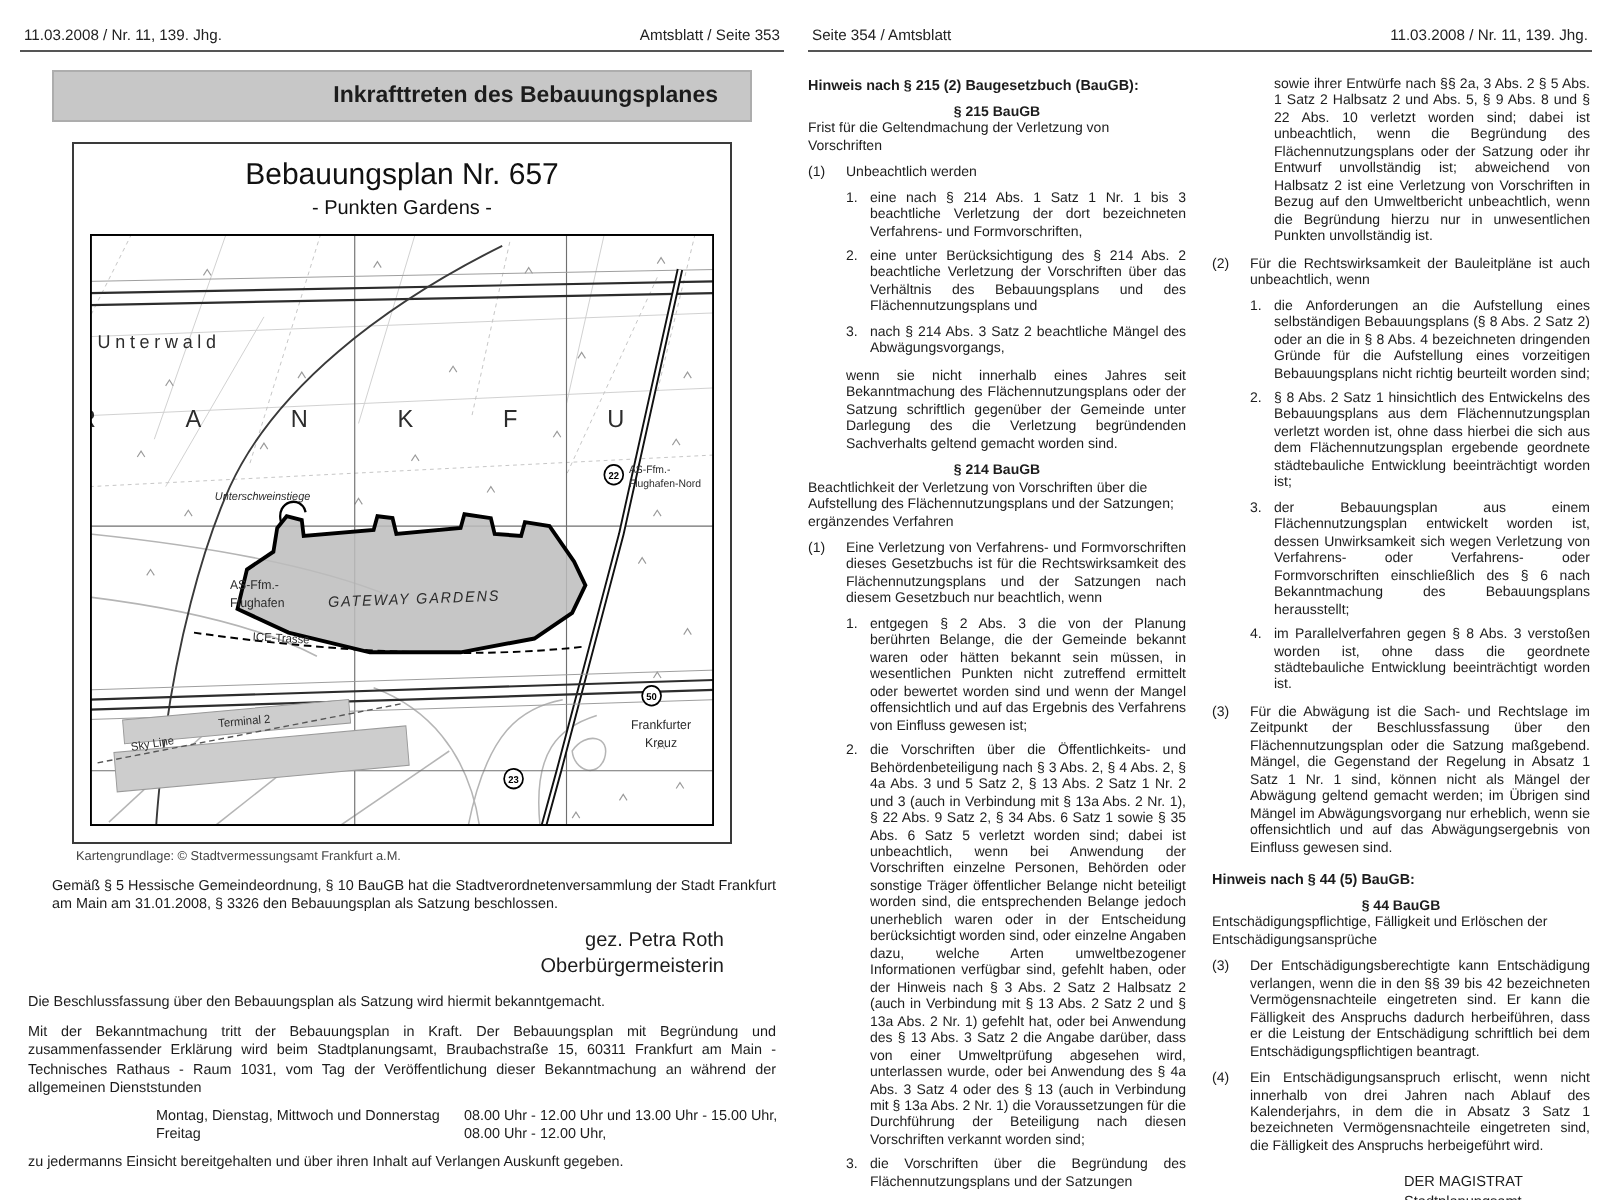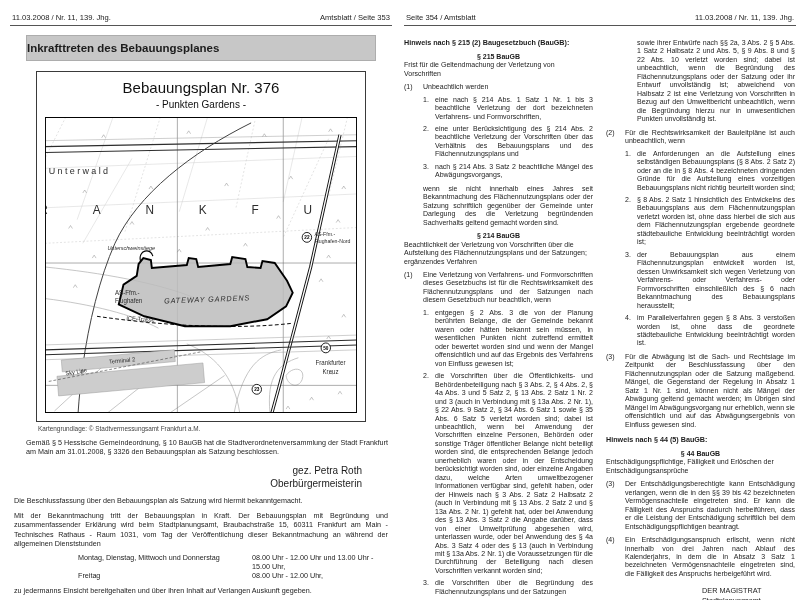--- a/index.html
+++ b/index.html
@@ -16,38 +16,38 @@
   .pg-header{
     display:flex;justify-content:space-between;
     font-size:7.6px;color:#222;
     padding:13px 2px 3px 2px;
     border-bottom:1px solid #555;
   }
 
   
   .banner{
     margin:9px 16px 0 16px;background:#c7c7c7;border:1px solid #adadad;
-    text-align:left;font-weight:bold;font-size:11.5px;
-    padding:6px 0;
+    text-align:right;font-weight:bold;font-size:11.5px;
+    padding:6px 16px;
   }
   .plan-box{
     margin:10px 26px 0 26px;border:1.5px solid #3a3a3a;background:#fff;
   }
   .plan-titles{text-align:center;padding:7px 0 5px 0;}
   .plan-title{font-size:15px;color:#111;}
   .plan-sub{font-size:10px;margin-top:3px;color:#111;}
   .map-wrap{margin:2px 8px 8px 8px;}
   .map-wrap svg{display:block;width:100%;height:296px;}
 
   .map-caption{font-size:6.4px;color:#444;margin:3px 0 0 28px;}
 
   .body-txt{font-size:7.2px;line-height:1.3;text-align:justify;margin:6px 4px 0 16px;}
   .sig{ text-align:right;font-size:10px;line-height:1.3;margin:7px 30px 0 0;}
   .hours{margin:4px 0 0 68px;font-size:7.2px;line-height:1.3;display:grid;
-         grid-template-columns:150px auto;column-gap:24px;}
+         grid-template-columns:150px auto;column-gap:4px;}
 
   
   .cols{display:flex;gap:13px;margin-top:0;}
   .col{width:189px;font-size:7px;line-height:1.21;text-align:justify;color:#1c1c1c;}
   .bold-head{font-weight:bold;font-size:7.2px;margin-top:13px;text-align:left;}
   .sec-title{font-weight:bold;text-align:center;margin-top:5px;}
   .sec-sub{text-align:left;}
   .pitem{display:flex;margin-top:5px;}
   .pnum{width:19px;flex-shrink:0;}
   .ptext{flex:1;}
@@ -81,21 +81,21 @@
 <div class="page" id="page-left">
   <div class="pg-header">
     <span>11.03.2008 / Nr. 11, 139. Jhg.</span>
     <span>Amtsblatt / Seite 353</span>
   </div>
 
   <div class="banner">Inkrafttreten des Bebauungsplanes</div>
 
   <div class="plan-box">
     <div class="plan-titles">
-      <div class="plan-title">Bebauungsplan Nr. 376</div>
+      <div class="plan-title">Bebauungsplan Nr. 657</div>
       <div class="plan-sub">- Punkten Gardens -</div>
     </div>
     <div class="map-wrap">
       <svg viewBox="0 0 330 300" preserveAspectRatio="none">
         <defs>
           <path id="tree" class="tree" d="M0 3 L2 0 L4 3"></path>
         </defs>
 
         <g>
           <path class="parcel" d="M0 52 L330 40"></path>

